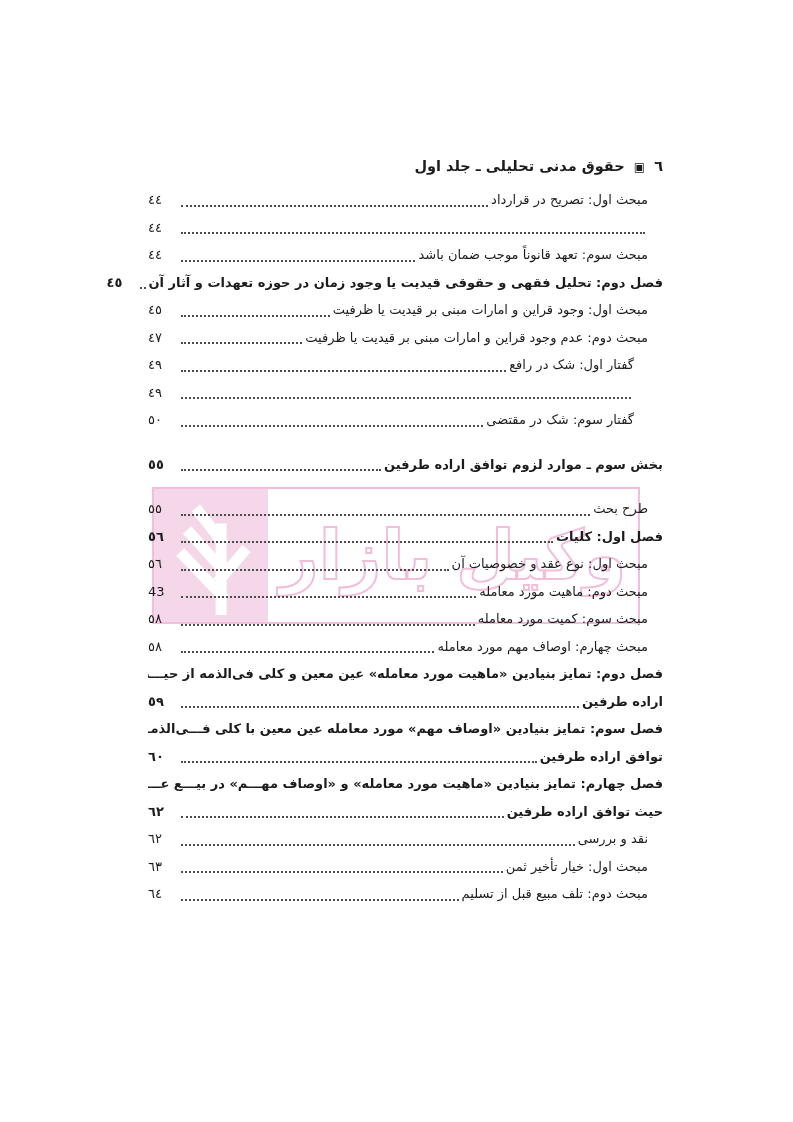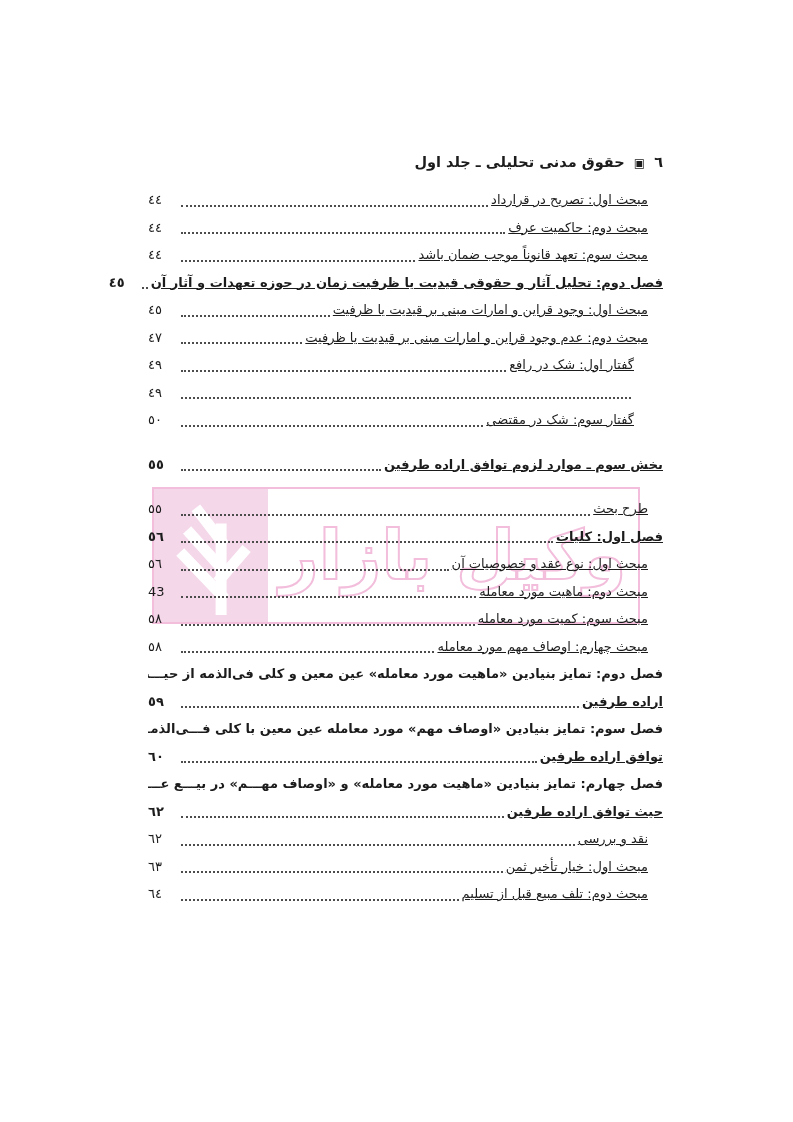--- a/index.html
+++ b/index.html
@@ -64,35 +64,35 @@
     right: 130px;
     left: 148px;
     z-index: 2;
     color: #1c1c1c;
   }
 
   .header {
     font-weight: bold;
     font-size: 14.5px;
     height: 24px;
-    line-height: 24px;
+    line-height: 32px;
     white-space: nowrap;
   }
   .header .marker { font-size: 12px; margin: 0 4px; }
 
   .toc { margin-top: 12px; }
 
   .row {
     display: flex;
     align-items: flex-end;
     height: 27.5px;
     font-size: 13px;
     line-height: 27.5px;
   }
-  .row .title { white-space: nowrap; flex: 0 1 auto; line-height: 27.5px; text-decoration: underline; }
+  .row .title { white-space: nowrap; flex: 0 1 auto; line-height: 27.5px; }
   .row .leader {
     flex: 1 1 auto;
     min-width: 6px;
     border-bottom: 2px dotted #4c4c4c;
     margin: 0 3px 7px 3px;
   }
   .row .pagenum {
     flex: 0 0 auto;
     min-width: 30px;
     text-align: left;
@@ -142,31 +142,30 @@
       <span>حقوق مدنی تحلیلی ـ جلد اول</span>
     </div>
 
     <div class="toc" id="toc">
         <div class="row lvl-mabhath">
           <span class="title">مبحث اول: تصریح در قرارداد</span>
           <span class="leader"></span>
           <span class="pagenum">٤٤</span>
         </div>
         <div class="row lvl-mabhath">
-          <span class="title">مبحث دوم: حاکمیت عرف</span>
           <span class="leader"></span>
           <span class="pagenum">٤٤</span>
         </div>
         <div class="row lvl-mabhath">
           <span class="title">مبحث سوم: تعهد قانوناً موجب ضمان باشد</span>
           <span class="leader"></span>
           <span class="pagenum">٤٤</span>
         </div>
         <div class="row lvl-fasl">
-          <span class="title">فصل دوم: تحلیل آثار و حقوقی قیدیت یا ظرفیت زمان در حوزه تعهدات و آثار آن</span>
+          <span class="title">فصل دوم: تحلیل فقهی و حقوقی قیدیت یا وجود زمان در حوزه تعهدات و آثار آن</span>
           <span class="leader"></span>
           <span class="pagenum">٤٥</span>
         </div>
         <div class="row lvl-mabhath">
           <span class="title">مبحث اول: وجود قراین و امارات مبنی بر قیدیت یا ظرفیت</span>
           <span class="leader"></span>
           <span class="pagenum">٤٥</span>
         </div>
         <div class="row lvl-mabhath">
           <span class="title">مبحث دوم: عدم وجود قراین و امارات مبنی بر قیدیت یا ظرفیت</span>

